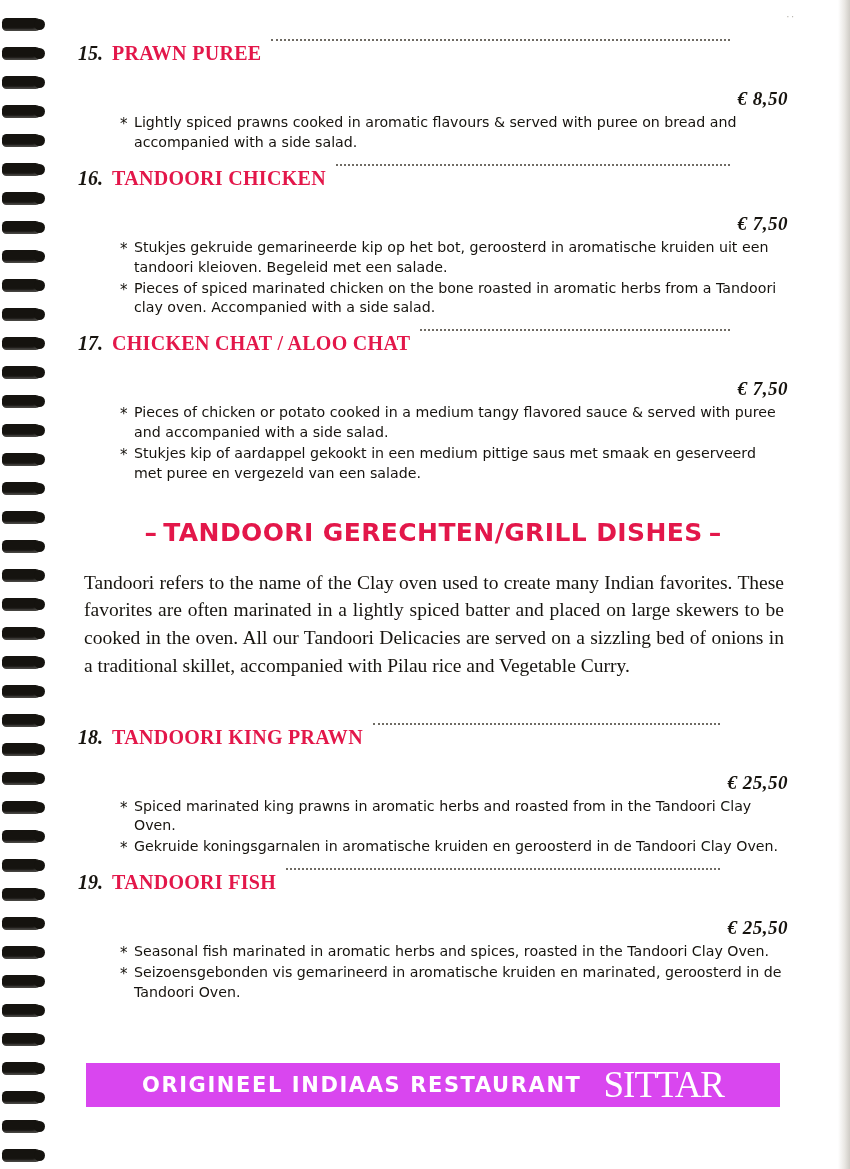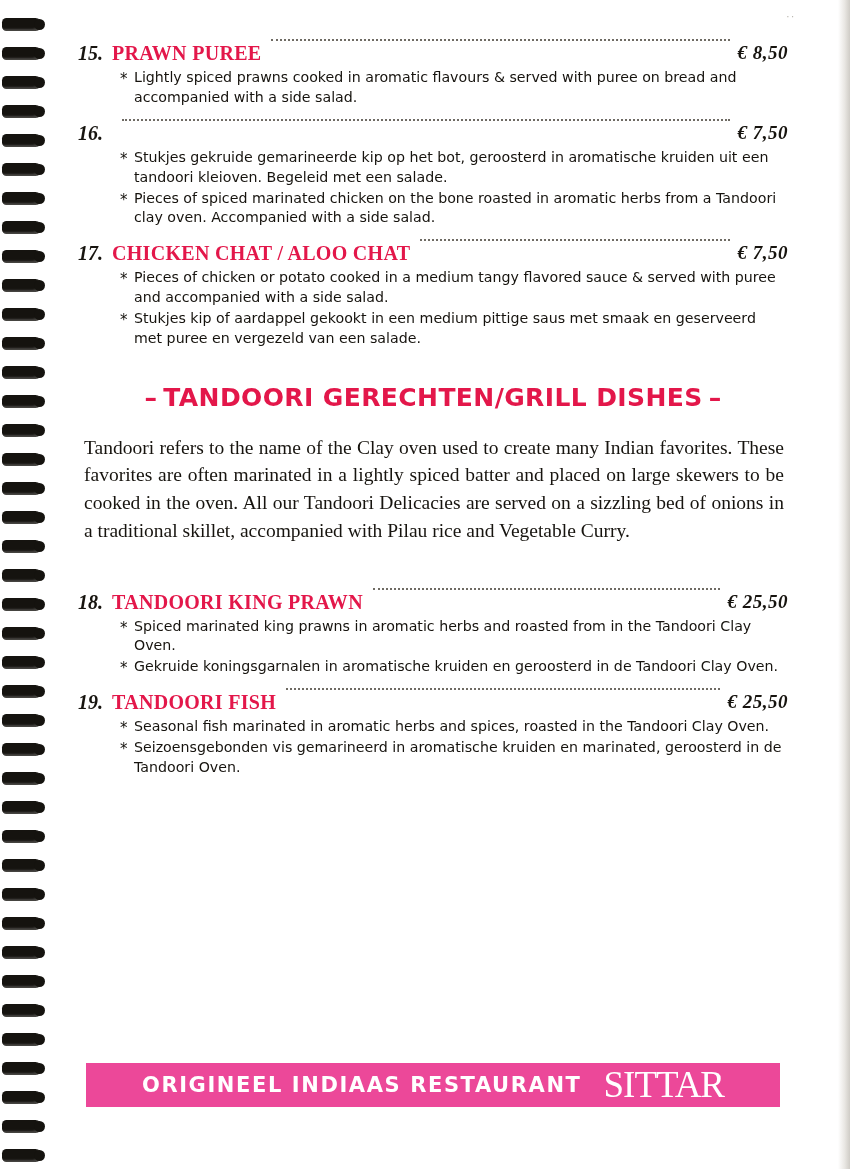--- a/index.html
+++ b/index.html
@@ -105,20 +105,21 @@
     height: 1px;
     min-width: 20px;
   }
   .dish-price {
     font-family: "Liberation Serif", serif;
     font-style: italic;
     font-weight: bold;
     font-size: 19px;
     color: #17140f;
     letter-spacing: 0.5px;
+    margin-top: 46px;
   }
   .desc-list {
     margin: 3px 0 0 42px;
     padding: 0;
     list-style: none;
   }
   .desc-item {
     position: relative;
     font-family: "DejaVu Sans", sans-serif;
     font-size: 14.2px;
@@ -161,21 +162,21 @@
     margin: 0 4px 46px 6px;
   }
 
   
   .footer-banner {
     position: absolute;
     left: 8px;
     top: 1063px;
     width: 694px;
     height: 44px;
-    background: #ec4899;
+    background: #d946ef;
     display: flex;
     align-items: center;
     justify-content: center;
   }
   .footer-text {
     color: #ffffff;
     font-family: "DejaVu Sans", sans-serif;
     font-weight: bold;
     font-size: 21px;
     letter-spacing: 1.6px;
@@ -251,20 +252,21 @@
         <span class="dish-price">€ 8,50</span>
       </div>
       <ul class="desc-list">
         <li class="desc-item">Lightly spiced prawns cooked in aromatic flavours &amp; served with puree on bread and accompanied with a side salad.</li>
       </ul>
     </div>
 
     <div class="dish">
       <div class="dish-head">
         <span class="dish-num">16.</span>
+        <span class="dish-name">TANDOORI CHICKEN</span>
         <span class="dots"></span>
         <span class="dish-price">€ 7,50</span>
       </div>
       <ul class="desc-list">
         <li class="desc-item">Stukjes gekruide gemarineerde kip op het bot, geroosterd in aromatische kruiden uit een tandoori kleioven. Begeleid met een salade.</li>
         <li class="desc-item">Pieces of spiced marinated chicken on the bone roasted in aromatic herbs from a Tandoori clay oven. Accompanied with a side salad.</li>
       </ul>
     </div>
 
     <div class="dish">

